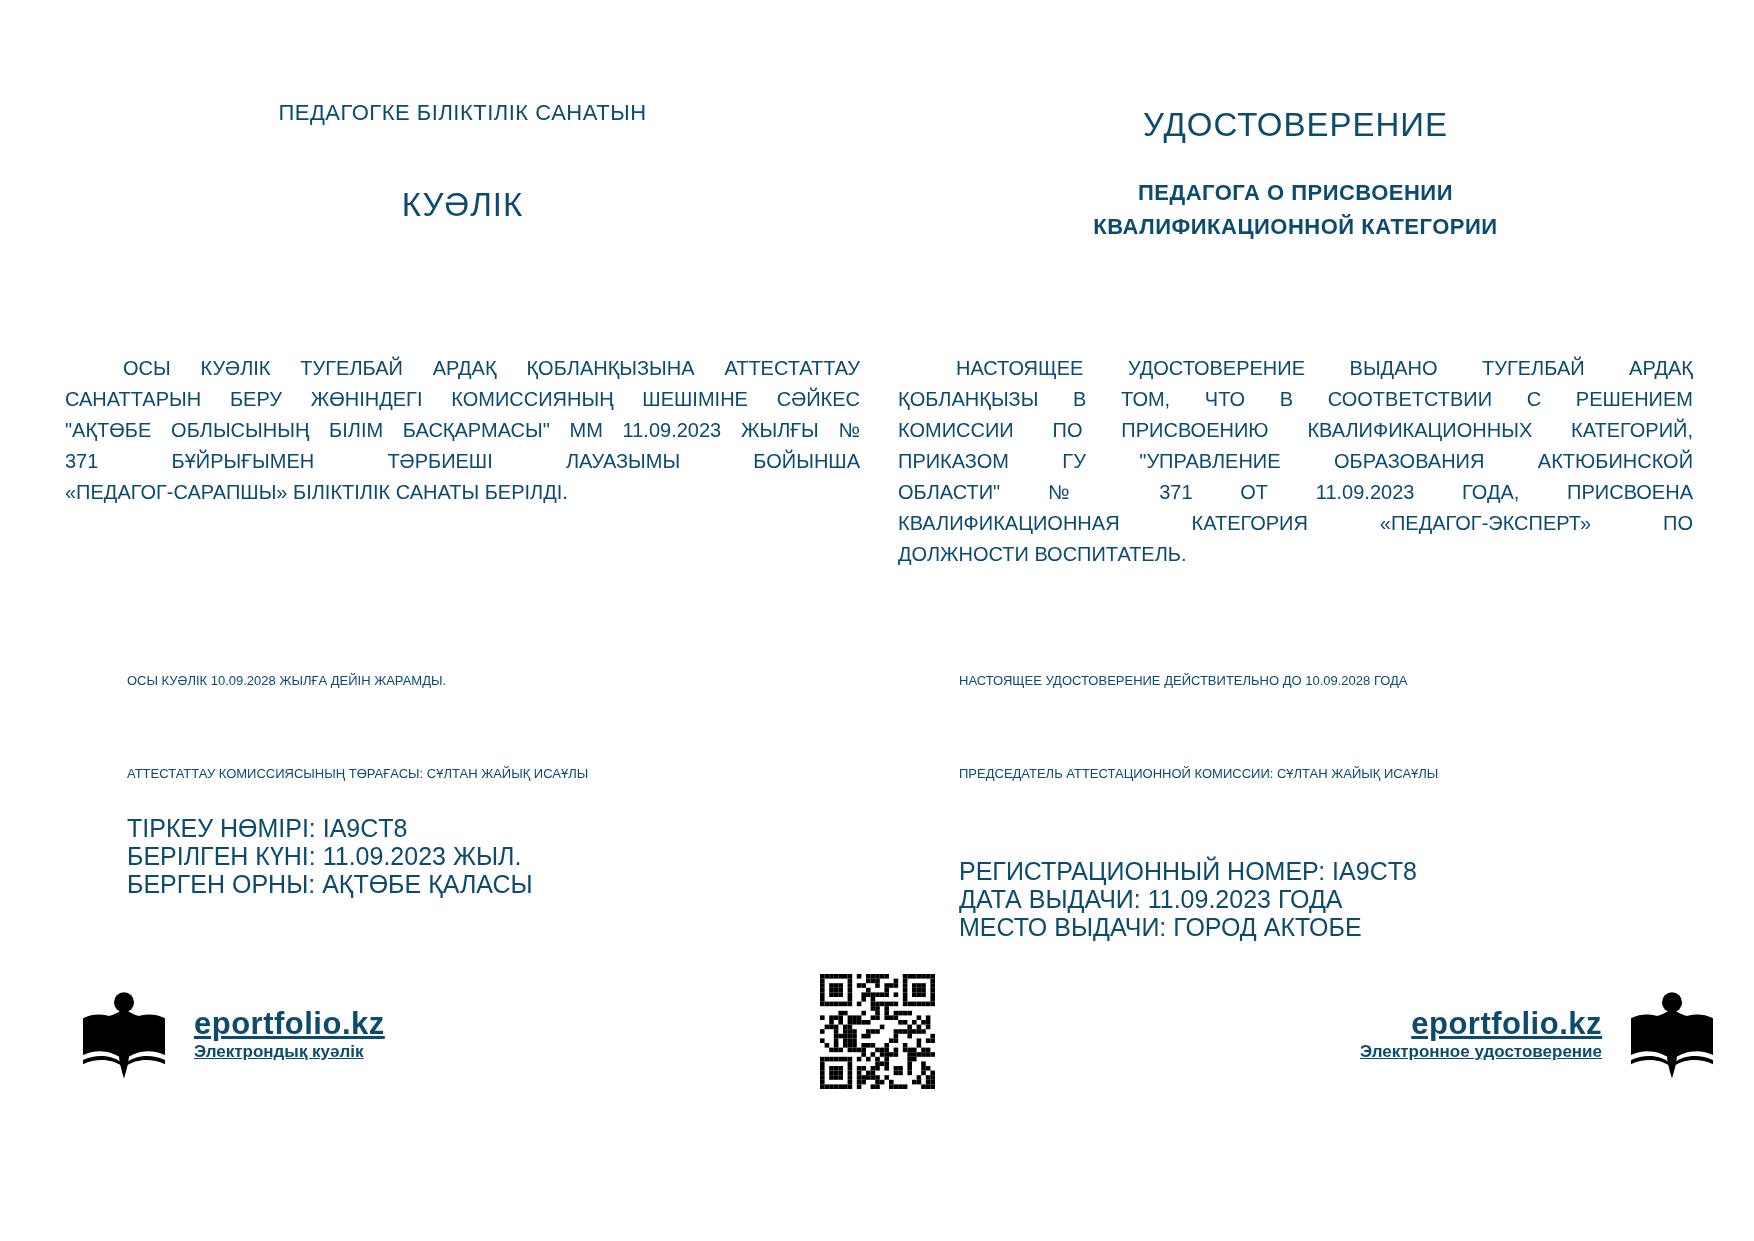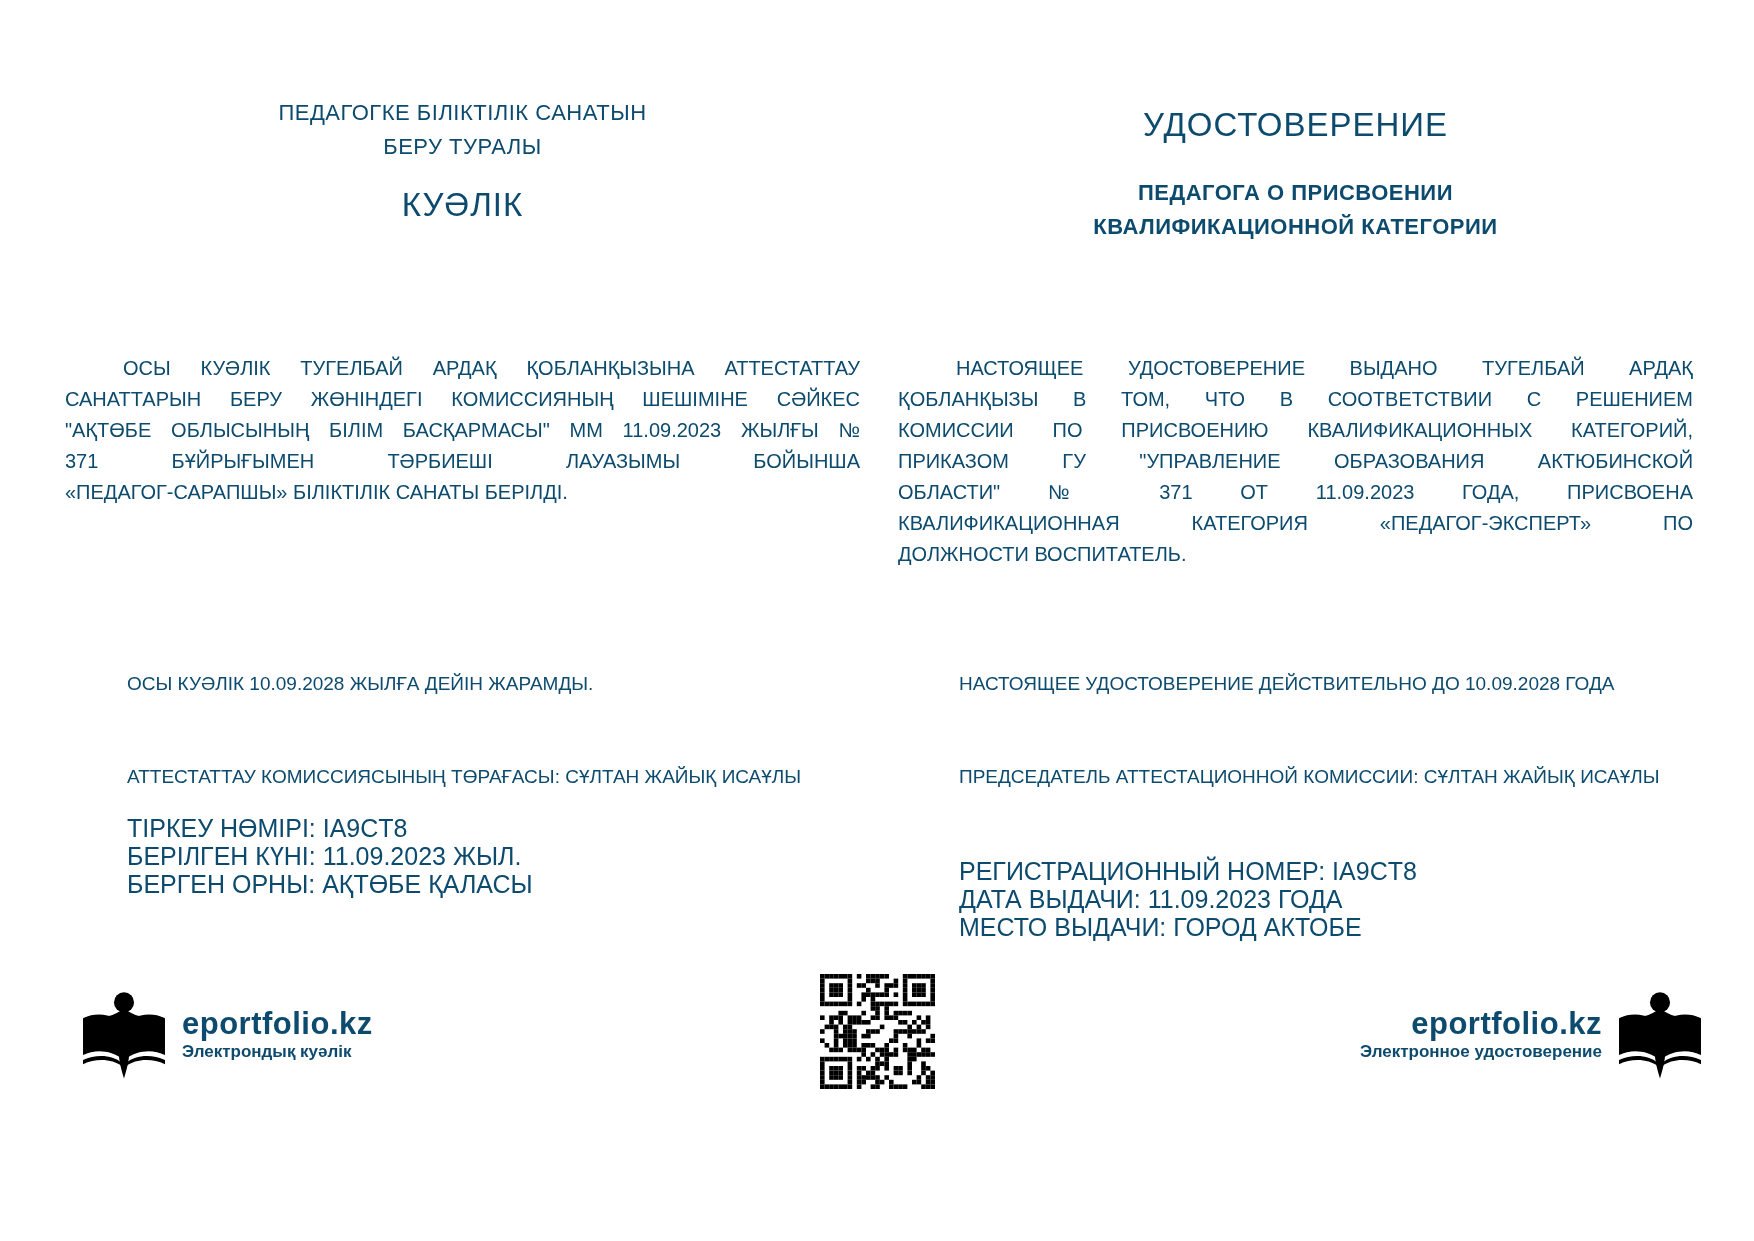--- a/index.html
+++ b/index.html
@@ -10,37 +10,36 @@
     -webkit-font-smoothing:antialiased;
   }
   .abs { position:absolute; }
   .center { text-align:center; }
   .heading { font-size:22px; line-height:34px; letter-spacing:0.5px; }
   .doc-title { font-size:33px; letter-spacing:1px; }
   .body-par { font-size:20px; line-height:31px; }
   .body-line { text-align:justify; text-align-last:justify; }
   .body-line.first { padding-left:58px; }
   .body-line.last { text-align-last:left; }
-  .info-line { font-size:19px; white-space:nowrap; }
+  .info-line { font-size:13px; white-space:nowrap; }
   .reg-block { font-size:25px; line-height:28px; white-space:nowrap; }
-  .logo { display:flex; align-items:center; gap:12px; }
+  .logo { display:flex; align-items:center; gap:24px;text-decoration:underline; }
   .logo-icon svg { display:block; }
   .brand { font-size:31px; font-weight:bold; letter-spacing:0.5px; line-height:34px; }
   .tagline { font-size:17px; font-weight:bold; line-height:22px; }
   .logo-text-right { text-align:right; }
   .qr svg { display:block; }
 </style>
 </head>
 <body>
 
 <div class="page">
 
   <div class="abs center heading" style="left:65px; top:96px; width:795px;">
     <div>ПЕДАГОГКЕ БІЛІКТІЛІК САНАТЫН</div>
-    <div>БЕРУ ТУРАЛЫ</div>
   </div>
 
   <div class="abs center doc-title" style="left:65px; top:186px; width:795px;">КУӘЛІК</div>
 
   <div class="abs body-par" style="left:65px; top:353px; width:795px;">
     <div class="body-line first">ОСЫ КУӘЛІК ТУГЕЛБАЙ АРДАҚ ҚОБЛАНҚЫЗЫНА АТТЕСТАТТАУ</div>
     <div class="body-line">САНАТТАРЫН БЕРУ ЖӨНІНДЕГІ КОМИССИЯНЫҢ ШЕШІМІНЕ СӘЙКЕС</div>
     <div class="body-line">"АҚТӨБЕ ОБЛЫСЫНЫҢ БІЛІМ БАСҚАРМАСЫ" ММ 11.09.2023 ЖЫЛҒЫ №</div>
     <div class="body-line">371 БҰЙРЫҒЫМЕН ТӘРБИЕШІ ЛАУАЗЫМЫ БОЙЫНША</div>
     <div class="body-line last">«ПЕДАГОГ-САРАПШЫ» БІЛІКТІЛІК САНАТЫ БЕРІЛДІ.</div>

